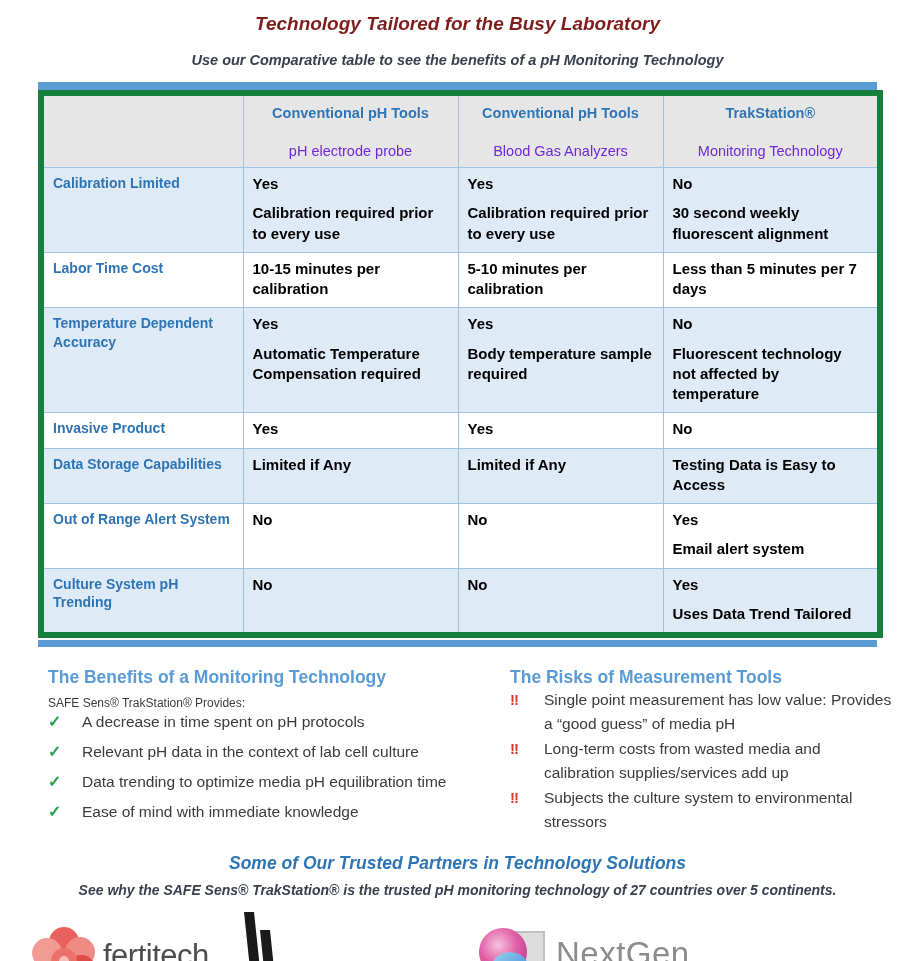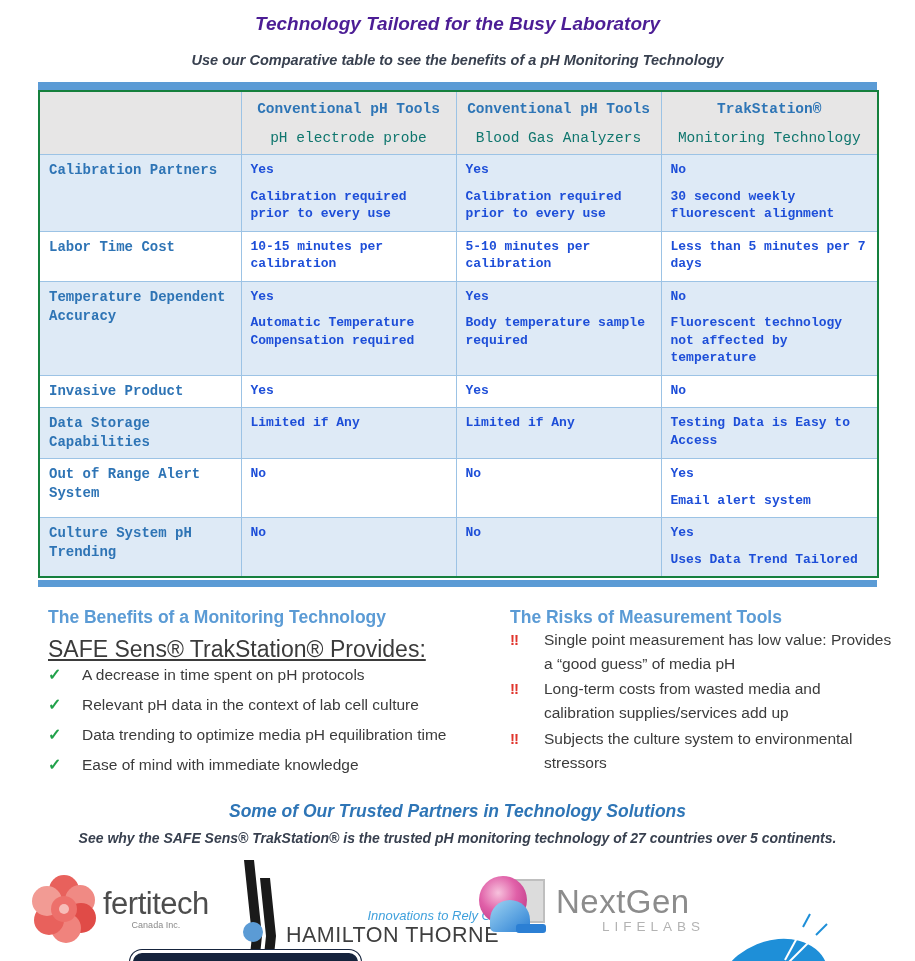--- a/index.html
+++ b/index.html
@@ -5,58 +5,57 @@
   * { box-sizing: border-box; }
   html,body { margin:0; padding:0; }
   body {
     width: 915px; height: 961px; background:#ffffff; overflow:hidden;
     font-family: "Liberation Sans", sans-serif; -webkit-font-smoothing: antialiased;
   }
 
   
   .page-title {
     margin-top: 13px; text-align:center;
-    font-size: 19px; font-weight: bold; font-style: italic; color: #4c1d95;
+    font-size: 19px; font-weight: bold; font-style: italic; color: #7f1d1d;
   }
   .page-subtitle {
     margin-top: 17px; text-align:center;
     font-size: 14.5px; font-weight: bold; font-style: italic; color: #38404F;
   }
 
   
   .table-wrap { margin: 14px 0 0 38px; width: 839px; }
   .top-bar { height: 8px; background: #5B9BD5; }
   table.cmp {
     border-collapse: collapse; table-layout: fixed; width: 839px;
-    border: 2px solid #15803d;
-    font-family: Liberation Mono, monospace;
+    border: 6px solid #15803d;
   }
   table.cmp col.c0 { width: 202px; }
   table.cmp col.c1 { width: 215px; }
   table.cmp col.c2 { width: 205px; }
   table.cmp col.c3 { width: 217px; }
   table.cmp th, table.cmp td {
     border: 1px solid #9CC3E5; vertical-align: top; padding: 6px 9px;
   }
   table.cmp thead th { background:#E7E6E6; text-align:center; padding: 9px 6px 8px 6px; }
   .colhead-title { font-size: 14.5px; font-weight: bold; color:#2E75B6; }
-  .colhead-sub   { font-size: 14.5px; font-weight: normal; color:#0f766e; margin-top: 13px; }
+  .colhead-sub   { font-size: 14.5px; font-weight: normal; color:#6d28d9; margin-top: 22px; }
   table.cmp tbody tr:nth-child(odd) td { background:#DEEAF6; }
   table.cmp tbody tr:nth-child(even) td { background:#FFFFFF; }
   td.lbl { font-size: 14px; font-weight: bold; color:#2E74B5; line-height:1.35; }
-  td.val p { margin:0 0 9px 0; font-size: 13px; font-weight: bold; color:#1d4ed8; line-height:1.35; }
+  td.val p { margin:0 0 9px 0; font-size: 15px; font-weight: bold; color:#000000; line-height:1.35; }
   td.val p:last-child { margin-bottom: 2px; }
   .bottom-bar { height: 7px; background:#5B9BD5; margin-top: 2px; }
 
   
   .two-col { display:flex; margin: 20px 0 0 48px; }
   .benefits-col { width: 462px; }
   .risks-col { width: 400px; }
   .section-heading { font-size: 17.5px; font-weight: bold; color:#5B9BD5; }
-  .benefits-intro { font-size: 23px; color:#3B3B3B; margin-top: 8px; text-decoration: underline; }
+  .benefits-intro { font-size: 12px; color:#3B3B3B; margin-top: 8px; }
   ul.plain { list-style:none; margin:0; padding:0; }
   .benefits-list { margin-top: 16px; }
   .benefits-list li { display:flex; margin-bottom: 6px; font-size:15.5px; color:#3B3B3B; line-height:1.5; }
   .check { color:#21A14B; font-weight:bold; width: 34px; flex:0 0 34px; font-size:16px; }
   .risks-list { margin-top: 6px; }
   .risks-list li { display:flex; font-size:15.5px; color:#3B3B3B; line-height:1.55; margin-bottom:1px; }
   .bang { color:#E0342C; font-weight:bold; width:34px; flex:0 0 34px; font-size:15px; letter-spacing:-1px; }
   .risk-text { width: 350px; }
 
   
@@ -137,21 +136,21 @@
           <div class="colhead-sub">Blood Gas Analyzers</div>
         </th>
         <th>
           <div class="colhead-title">TrakStation®</div>
           <div class="colhead-sub">Monitoring Technology</div>
         </th>
       </tr>
     </thead>
     <tbody>
         <tr>
-          <td class="lbl">Calibration Partners</td>
+          <td class="lbl">Calibration Limited</td>
           <td class="val">
             <p>Yes</p>
             <p>Calibration required prior to every use</p>
           </td>
           <td class="val">
             <p>Yes</p>
             <p>Calibration required prior to every use</p>
           </td>
           <td class="val">
             <p>No</p>

